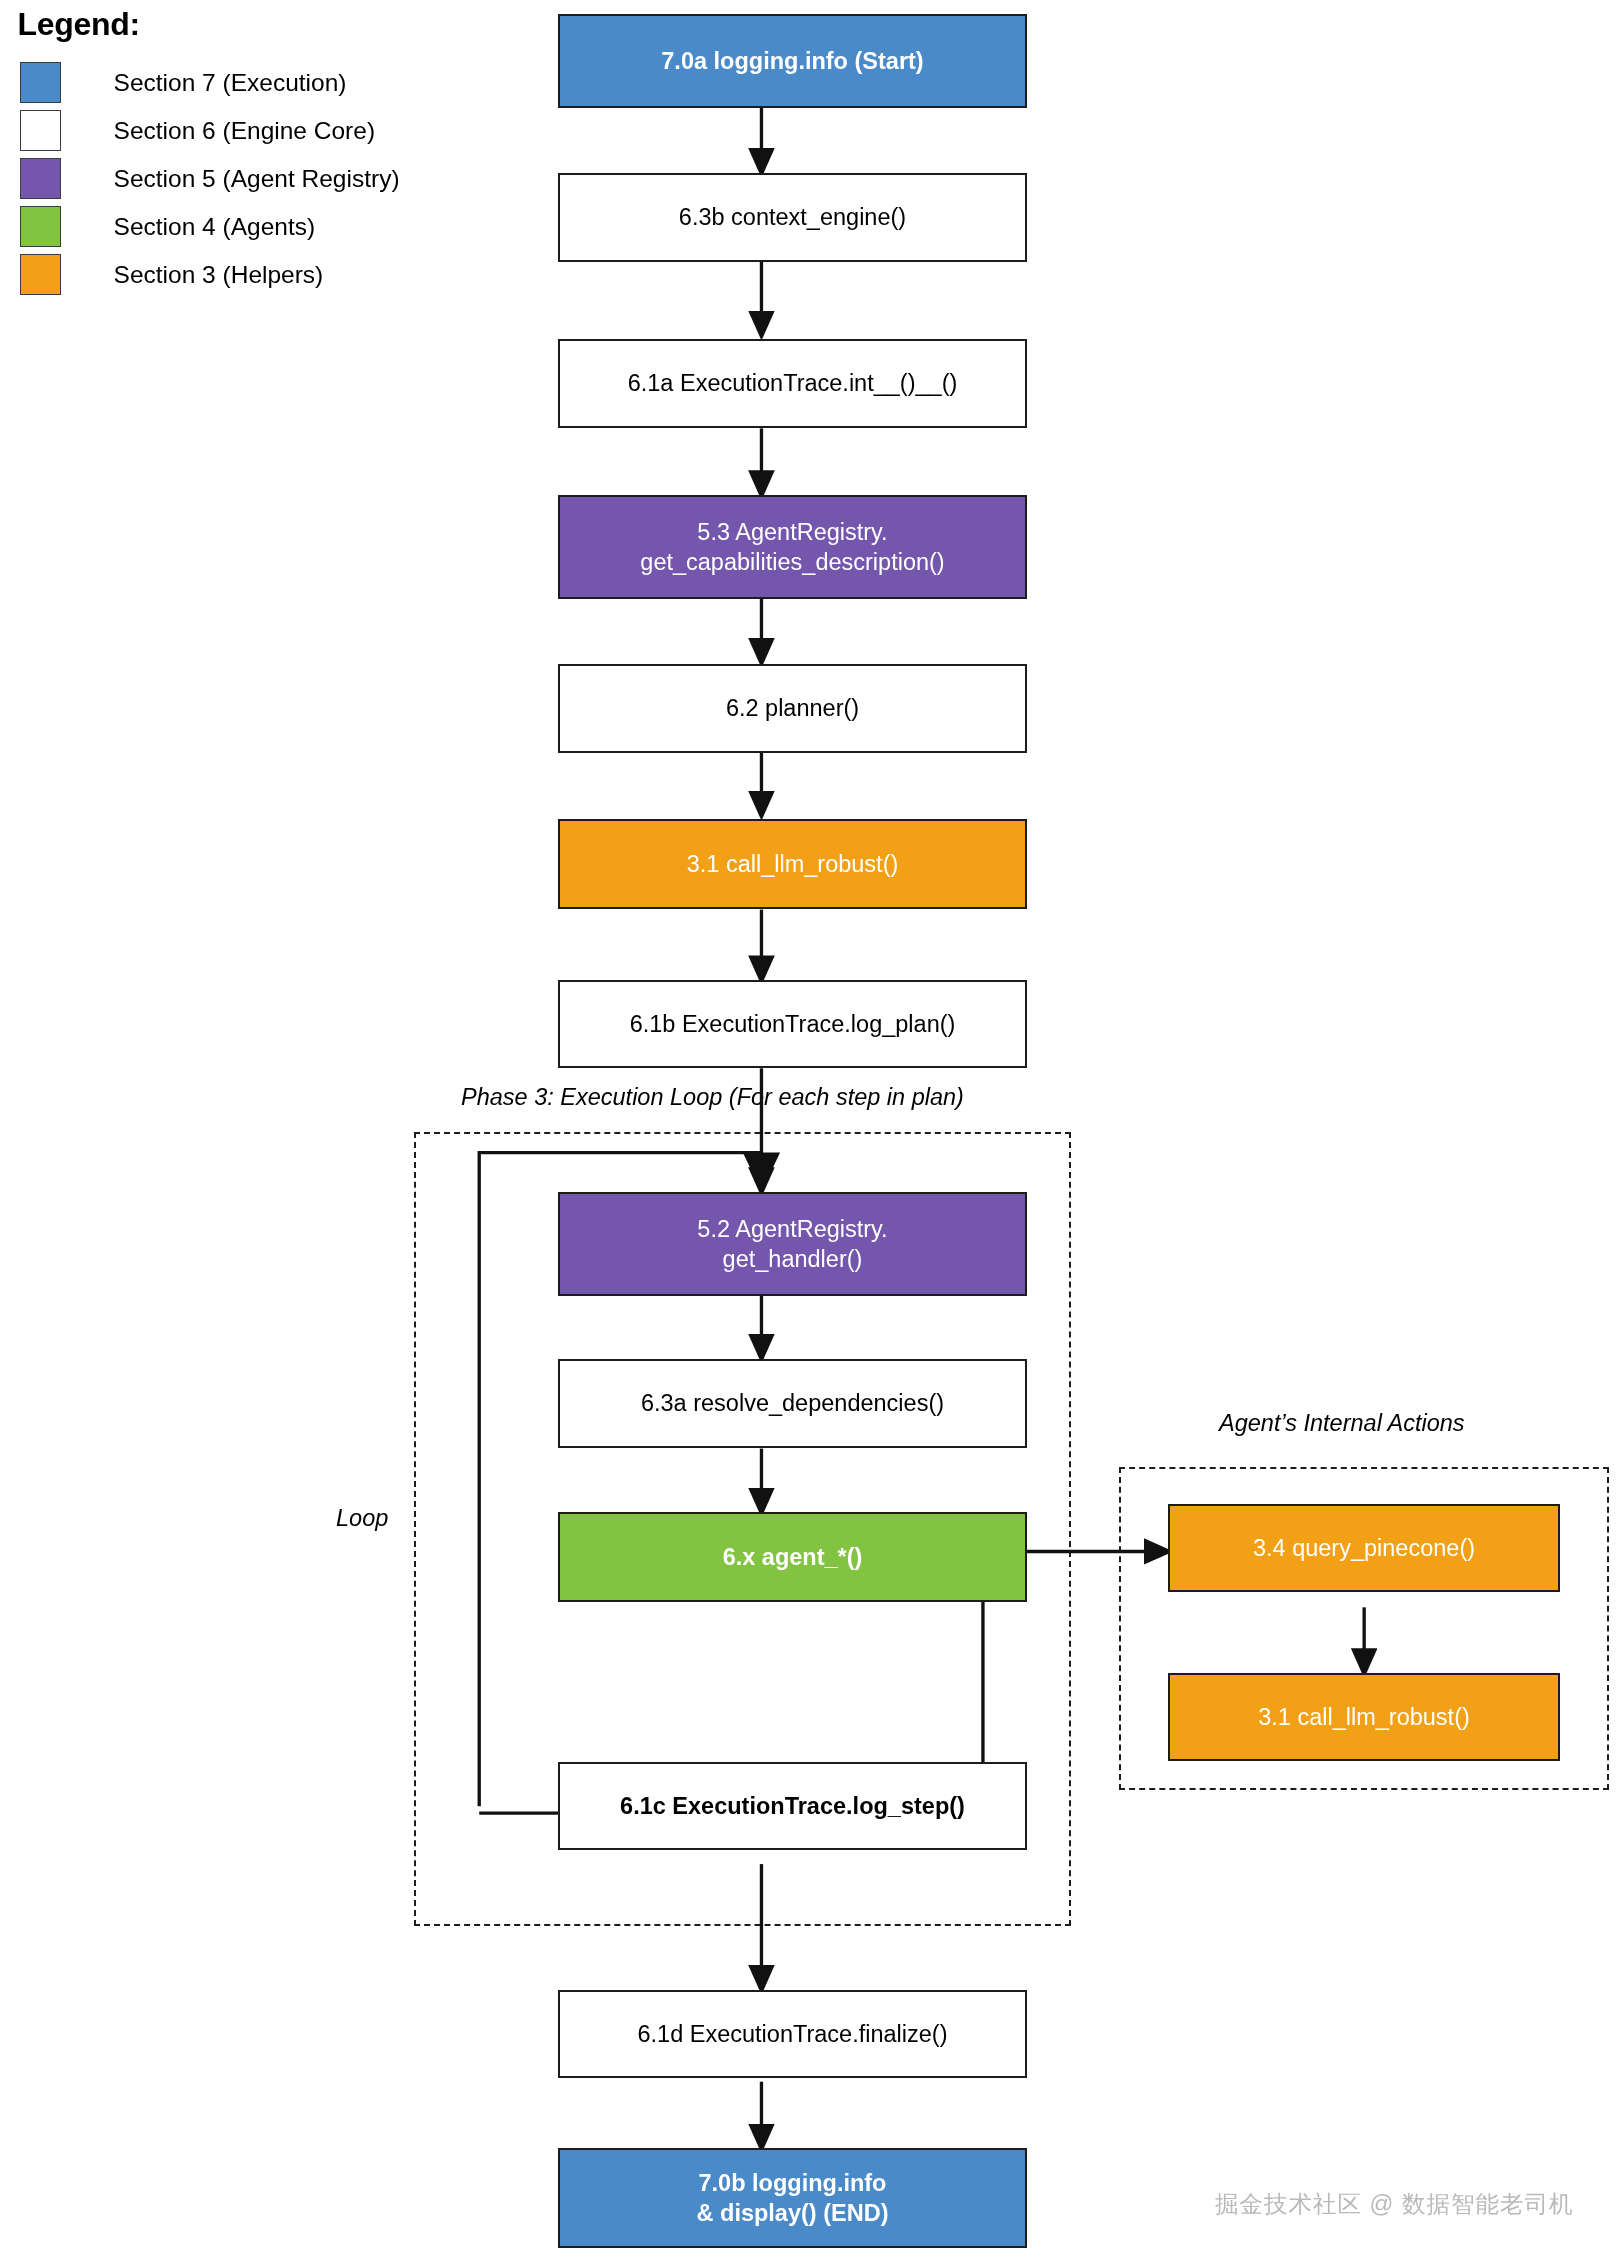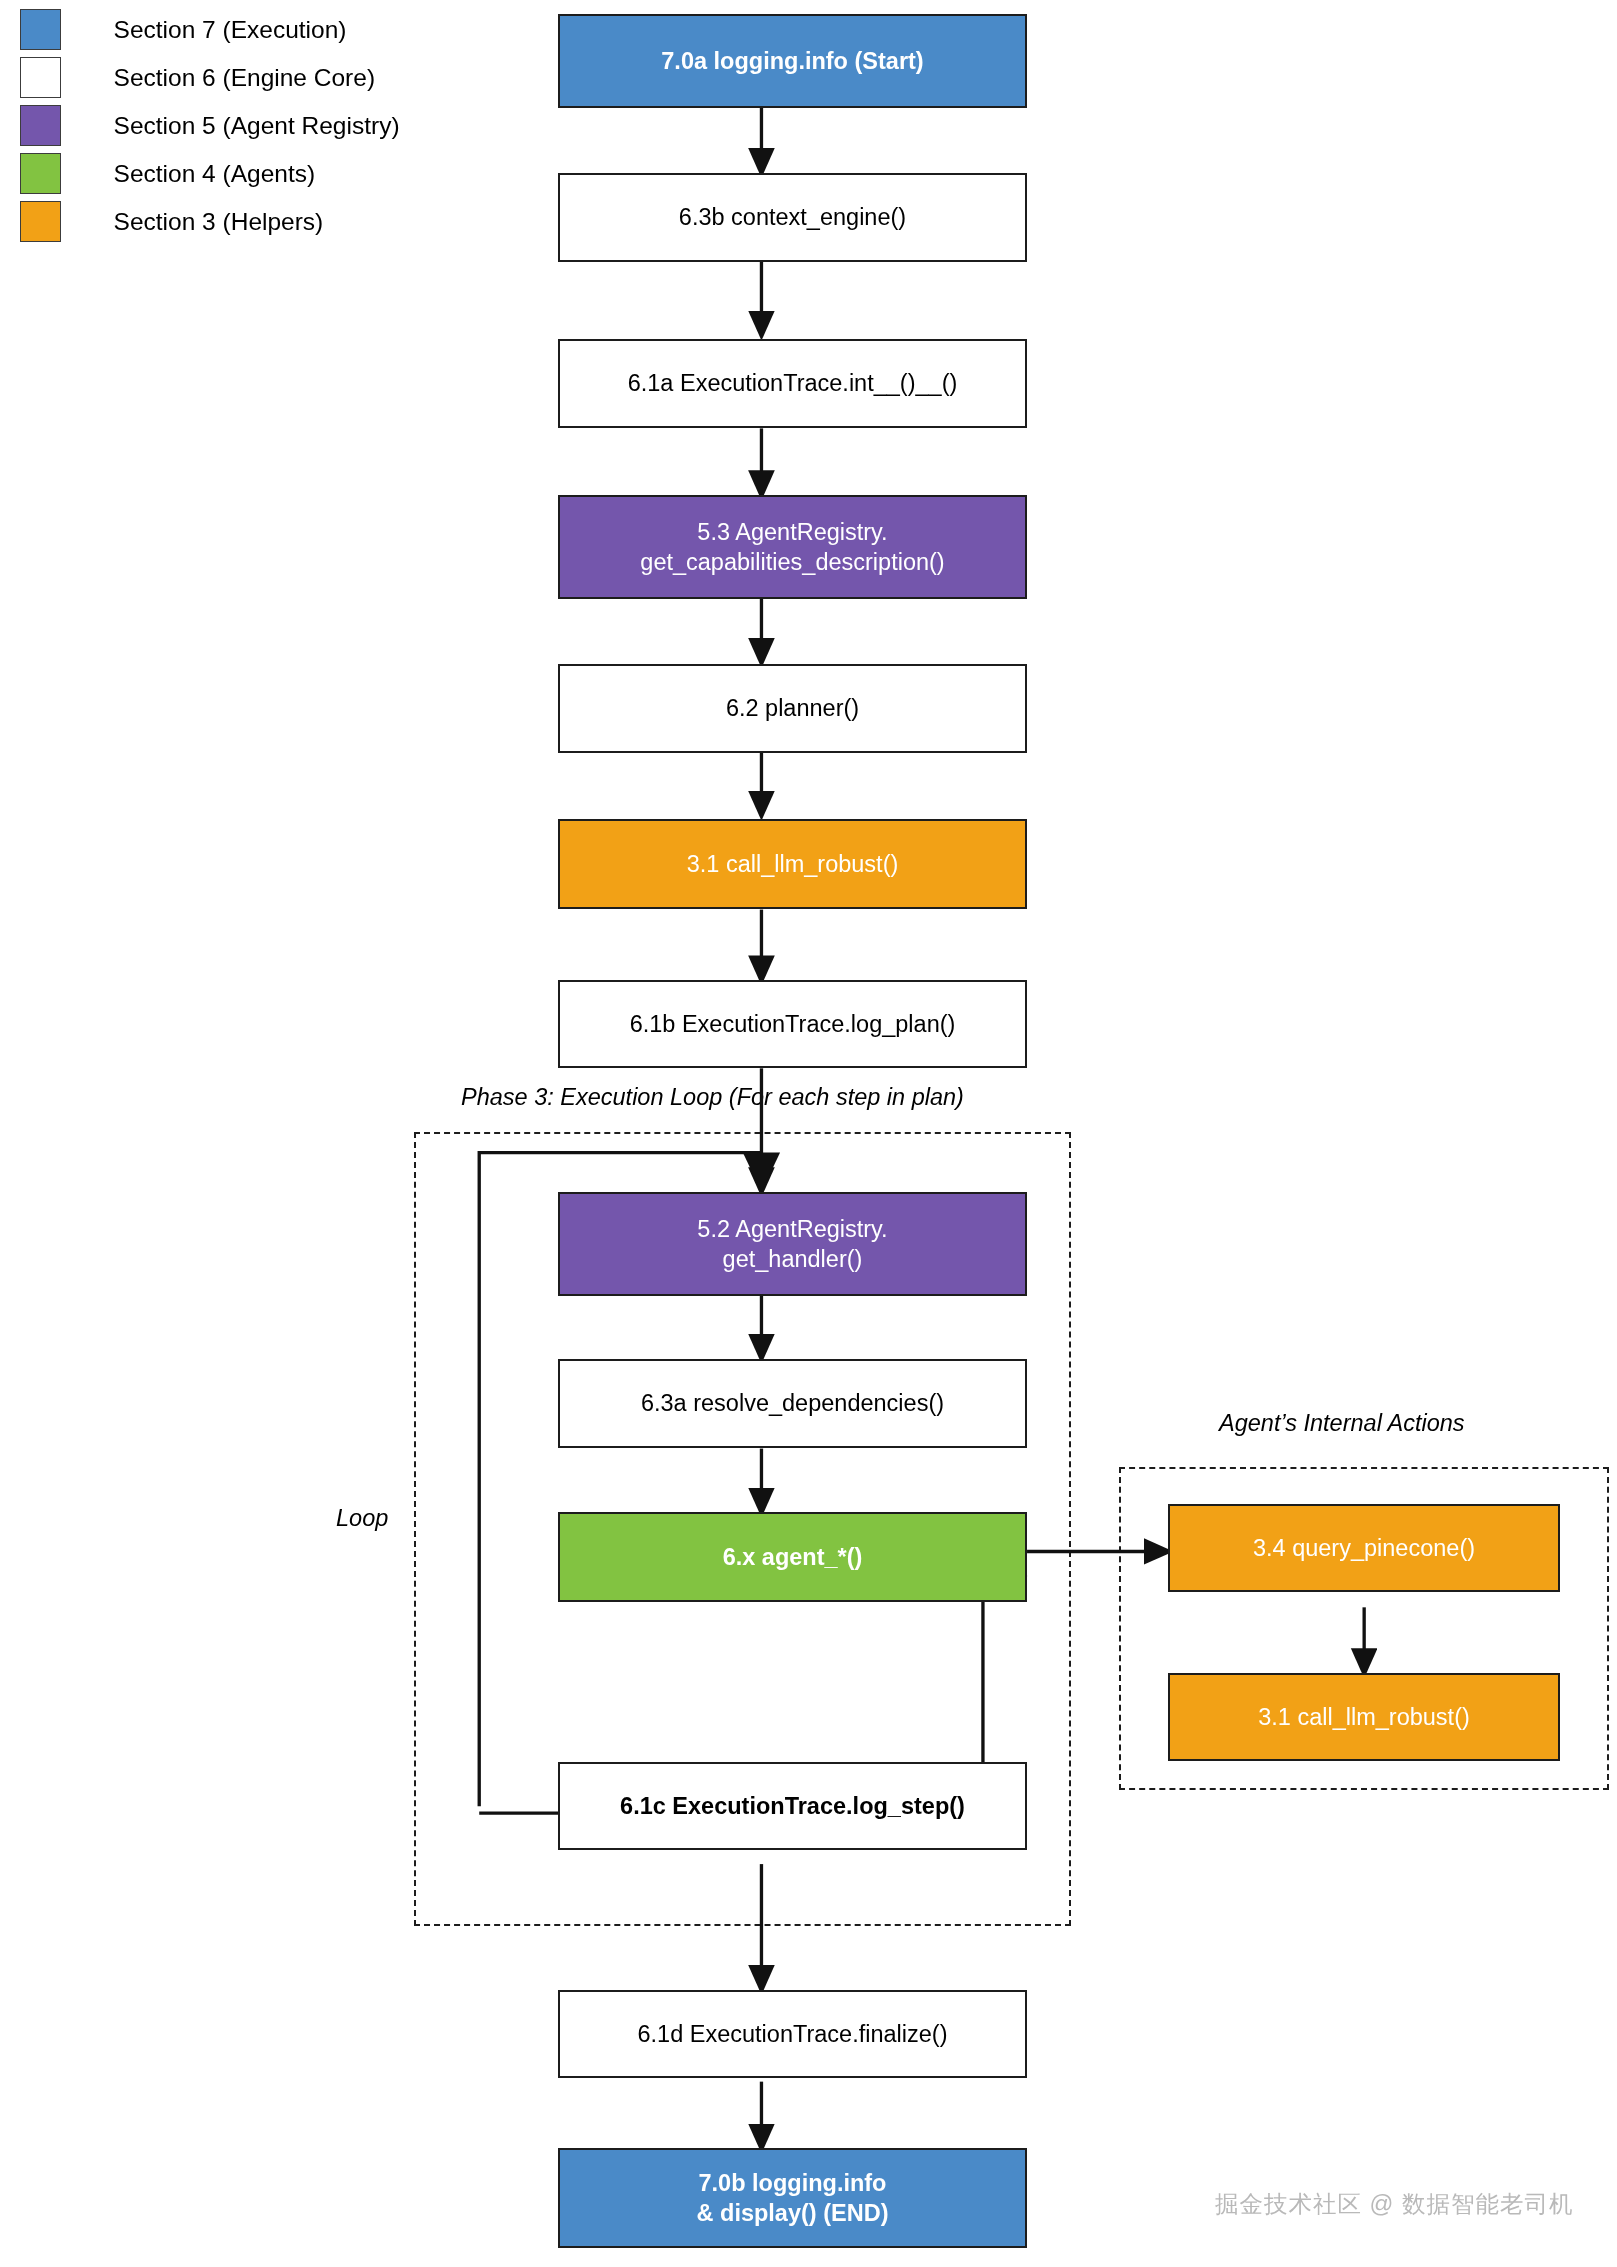--- a/index.html
+++ b/index.html
@@ -59,20 +59,21 @@
     position:absolute;font-size:23.5px;color:#b9b9b9;white-space:nowrap;
     letter-spacing:1px;
   }
 </style>
 </head>
 <body>
 
 <div class="canvas">
 
   <div class="legend">
+    <div class="legend-title">Legend:</div>
 
     <div class="legend-row">
       <span class="legend-swatch" style="background:#4a8ac8;"></span>
       <span class="legend-label">Section 7 (Execution)</span>
     </div>
     <div class="legend-row">
       <span class="legend-swatch" style="background:#ffffff;"></span>
       <span class="legend-label">Section 6 (Engine Core)</span>
     </div>
     <div class="legend-row">

